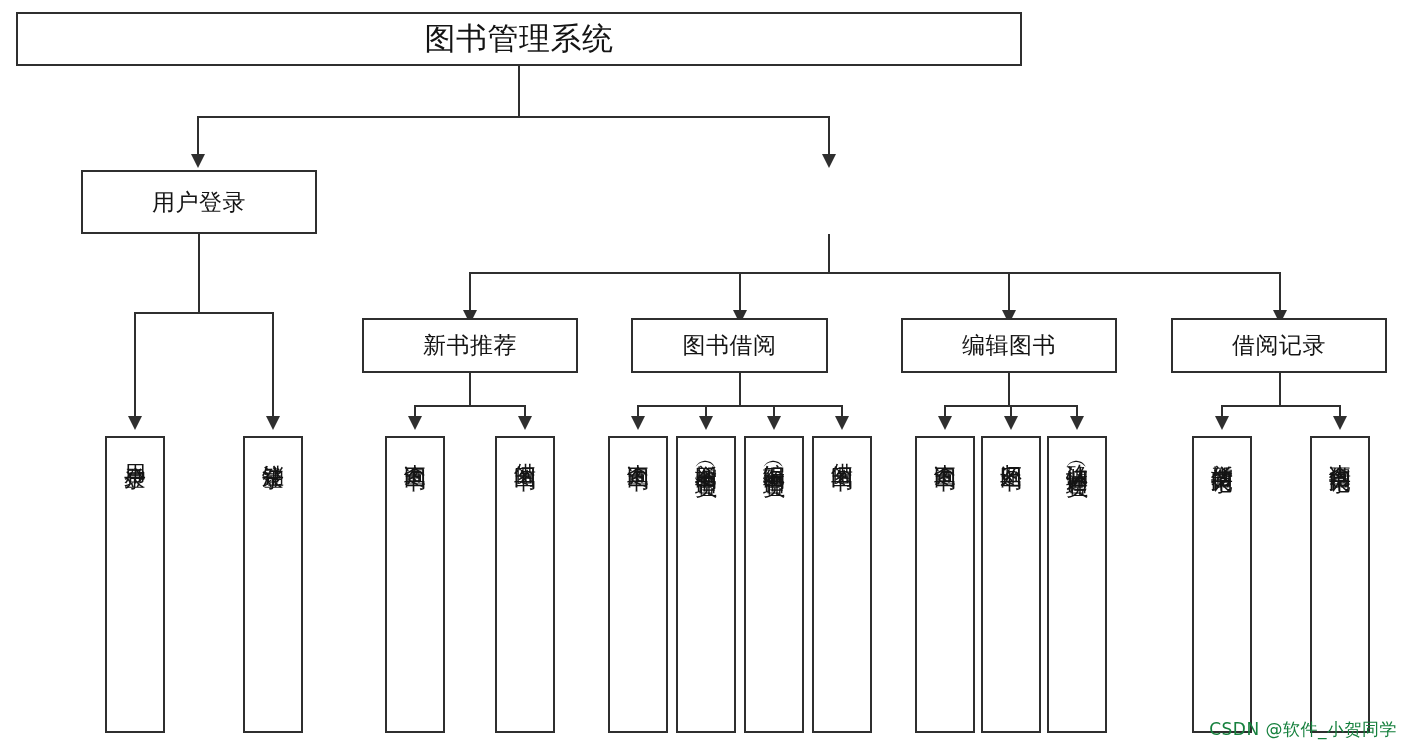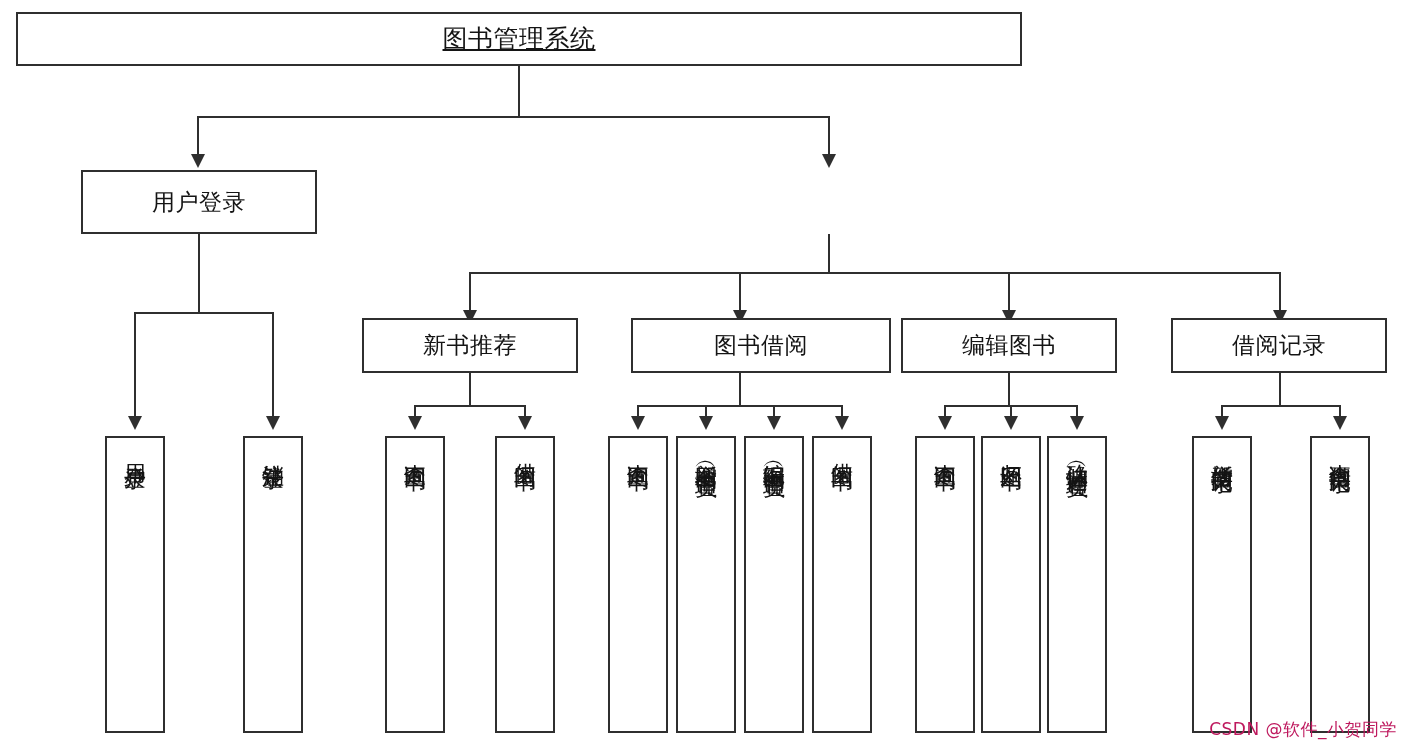--- a/index.html
+++ b/index.html
@@ -31,21 +31,21 @@
     text-align: center;
   }
   .node-label {
     font-size: 23px;
     line-height: 1.15;
     letter-spacing: 0.5px;
     color: #141414;
     white-space: nowrap;
   }
   
-  .node.root .node-label { font-size: 25px; text-decoration: underline; }
+  .node.root .node-label { font-size: 31px; }
   
   .node.vertical {
     align-items: flex-start;
     justify-content: center;
     padding-top: 8px;
   }
   .node.vertical .node-label {
     writing-mode: vertical-rl;
     text-orientation: upright;
     font-size: 22px;
@@ -68,21 +68,21 @@
     border-left: 7px solid transparent;
     border-right: 7px solid transparent;
     border-top: 14px solid #2f2f2f;
   }
   
   #watermark {
     position: absolute;
     right: 8px;
     bottom: 6px;
     font-size: 17px;
-    color: #be185d;
+    color: #15803d;
     letter-spacing: 0.5px;
     white-space: nowrap;
     user-select: none;
   }
 </style>
 </head>
 <body>
 
 <div id="diagram-root">
 
@@ -116,21 +116,21 @@
   <div class="edge v" style="left:739px; top:272px; width:2px; height:40px;"></div>
   <div class="arrow" style="left:733px; top:310px;"></div>
   <div class="edge v" style="left:1008px; top:272px; width:2px; height:40px;"></div>
   <div class="arrow" style="left:1002px; top:310px;"></div>
   <div class="edge v" style="left:1279px; top:272px; width:2px; height:40px;"></div>
   <div class="arrow" style="left:1273px; top:310px;"></div>
 
   <div class="node" style="left:362px; top:318px; width:216px; height:55px;">
     <span class="node-label">新书推荐</span>
   </div>
-  <div class="node" style="left:631px; top:318px; width:260px; height:55px;">
+  <div class="node" style="left:631px; top:318px; width:197px; height:55px;">
     <span class="node-label">图书借阅</span>
   </div>
   <div class="node" style="left:901px; top:318px; width:216px; height:55px;">
     <span class="node-label">编辑图书</span>
   </div>
   <div class="node" style="left:1171px; top:318px; width:216px; height:55px;text-align:right;">
     <span class="node-label">借阅记录</span>
   </div>
 
   <div class="edge v" style="left:469px; top:373px; width:2px; height:34px;"></div>

